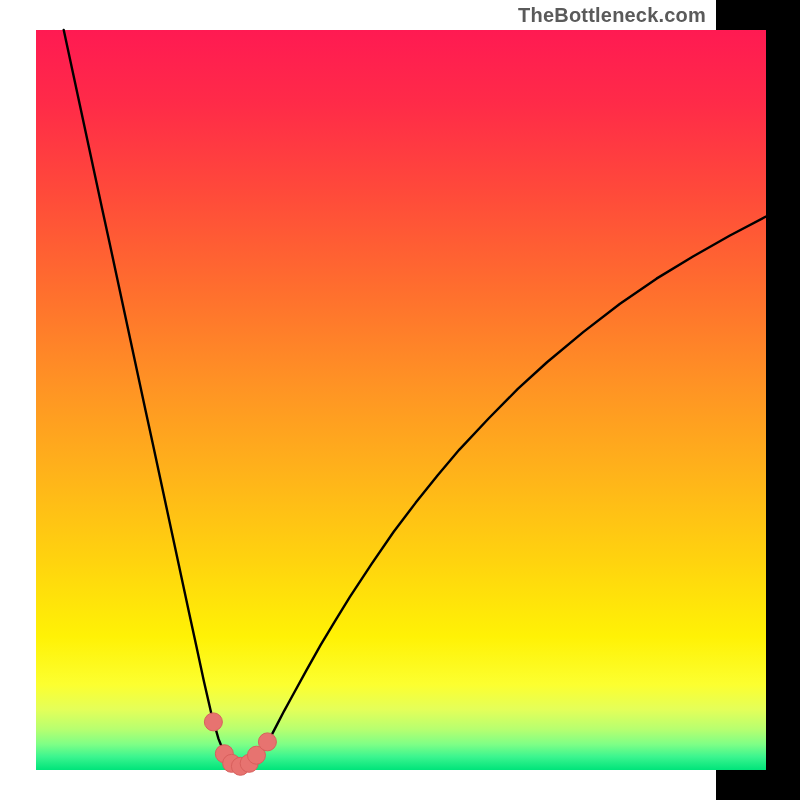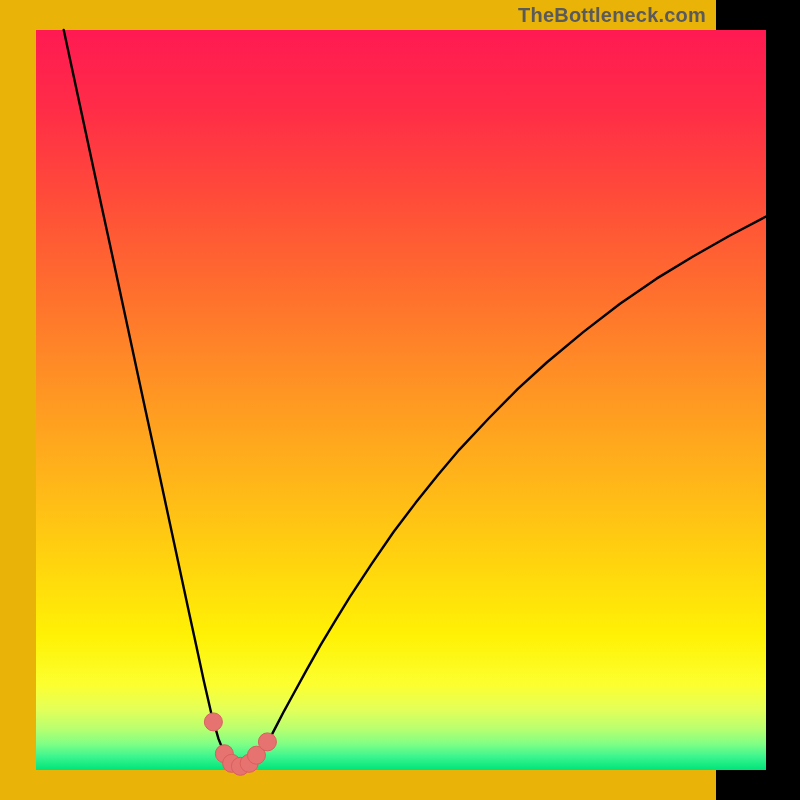--- a/index.html
+++ b/index.html
@@ -8,21 +8,21 @@
     width: 800px;
     height: 800px;
     overflow: hidden;
     background: #000;
     font-family: Arial, Helvetica, sans-serif;
   }
   .stage {
     position: relative;
     width: 716px;
     height: 800px;
-    background: #eab308;
+    background: #ffffff;
   }
   .watermark {
     position: absolute;
     top: 4px;
     right: 10px;
     color: #5a5a5a;
     font-size: 20px;
     font-weight: 600;
     letter-spacing: 0.2px;
     user-select: none;

